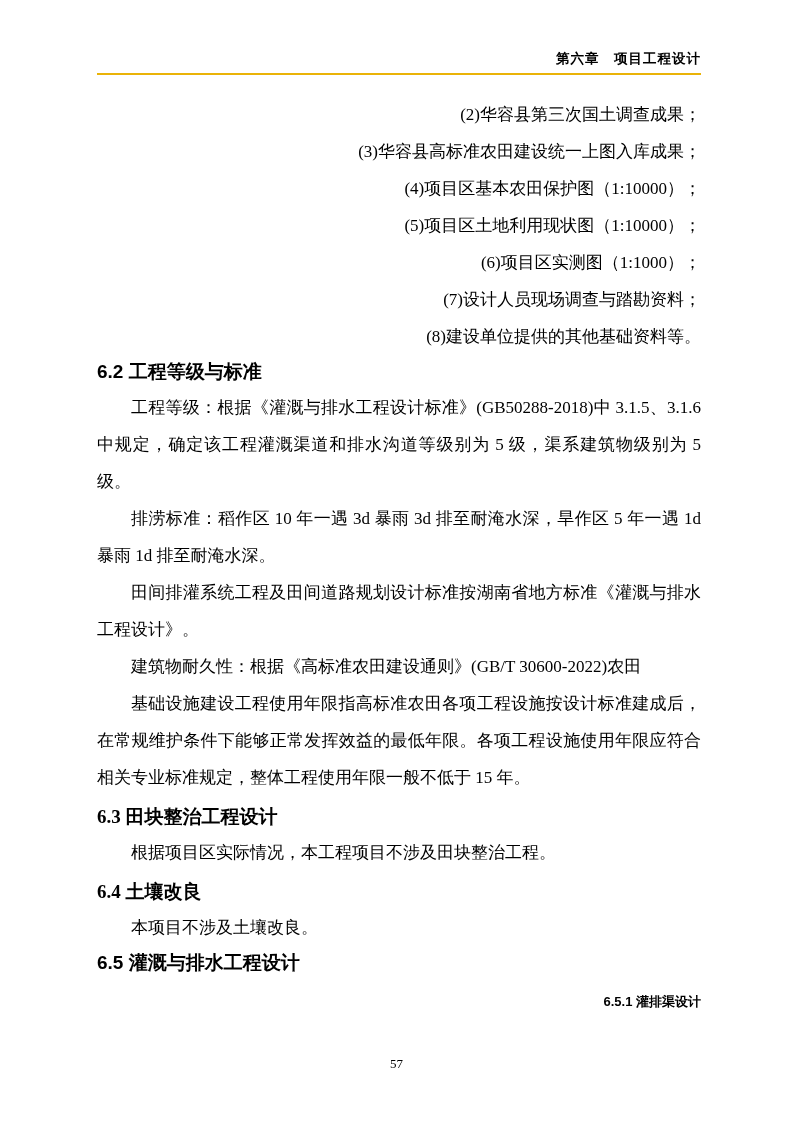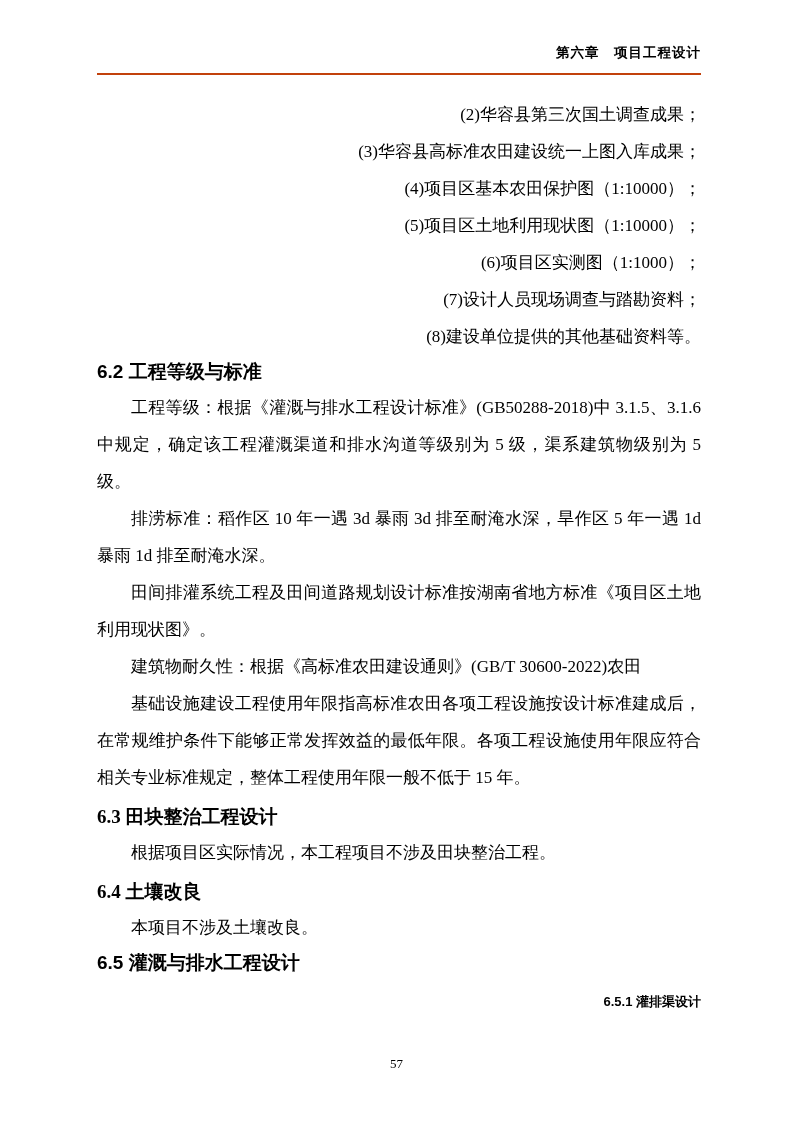--- a/index.html
+++ b/index.html
@@ -13,22 +13,22 @@
     overflow: hidden;
   }
   .page-header {
     position: absolute;
     top: 0; left: 97px; right: 92px;
     height: 75px;
     box-sizing: border-box;
     display: flex;
     align-items: flex-end;
     justify-content: flex-end;
-    padding-bottom: 11px;
-    border-bottom: 2px solid #c2410c;
+    padding-bottom: 5px;
+    border-bottom: 2px solid #eab308;
   }
   .page-header .chapter-title {
     font-family: "Liberation Sans", "DejaVu Sans", sans-serif;
     font-weight: bold;
     font-size: 13.5px;
     letter-spacing: 1px;
   }
   .content {
     position: absolute;
     top: 75px;
@@ -93,21 +93,21 @@
     <p class="list-item">(3)华容县高标准农田建设统一上图入库成果；</p>
     <p class="list-item">(4)项目区基本农田保护图（1:10000）；</p>
     <p class="list-item">(5)项目区土地利用现状图（1:10000）；</p>
     <p class="list-item">(6)项目区实测图（1:1000）；</p>
     <p class="list-item">(7)设计人员现场调查与踏勘资料；</p>
     <p class="list-item">(8)建设单位提供的其他基础资料等。</p>
 
     <h2 class="section-heading">6.2 工程等级与标准</h2>
     <p class="body-para">工程等级：根据《灌溉与排水工程设计标准》(GB50288-2018)中 3.1.5、3.1.6 中规定，确定该工程灌溉渠道和排水沟道等级别为 5 级，渠系建筑物级别为 5 级。</p>
     <p class="body-para">排涝标准：稻作区 10 年一遇 3d 暴雨 3d 排至耐淹水深，旱作区 5 年一遇 1d 暴雨 1d 排至耐淹水深。</p>
-    <p class="body-para">田间排灌系统工程及田间道路规划设计标准按湖南省地方标准《项目区土地利用现状图》。</p>
+    <p class="body-para">田间排灌系统工程及田间道路规划设计标准按湖南省地方标准《灌溉与排水工程设计》。</p>
     <p class="body-para">建筑物耐久性：根据《高标准农田建设通则》(GB/T 30600-2022)农田</p>
     <p class="body-para">基础设施建设工程使用年限指高标准农田各项工程设施按设计标准建成后，在常规维护条件下能够正常发挥效益的最低年限。各项工程设施使用年限应符合相关专业标准规定，整体工程使用年限一般不低于 15 年。</p>
 
     <h2 class="section-heading mt4">6.3 田块整治工程设计</h2>
     <p class="body-para">根据项目区实际情况，本工程项目不涉及田块整治工程。</p>
 
     <h2 class="section-heading mt4">6.4  土壤改良</h2>
     <p class="body-para">本项目不涉及土壤改良。</p>
 
     <h2 class="section-heading mt6">6.5  灌溉与排水工程设计</h2>

